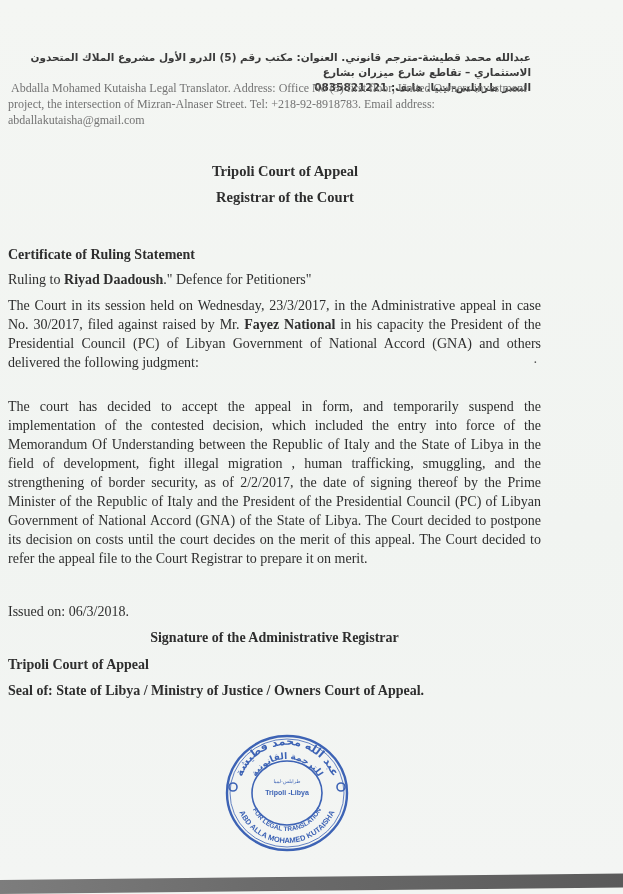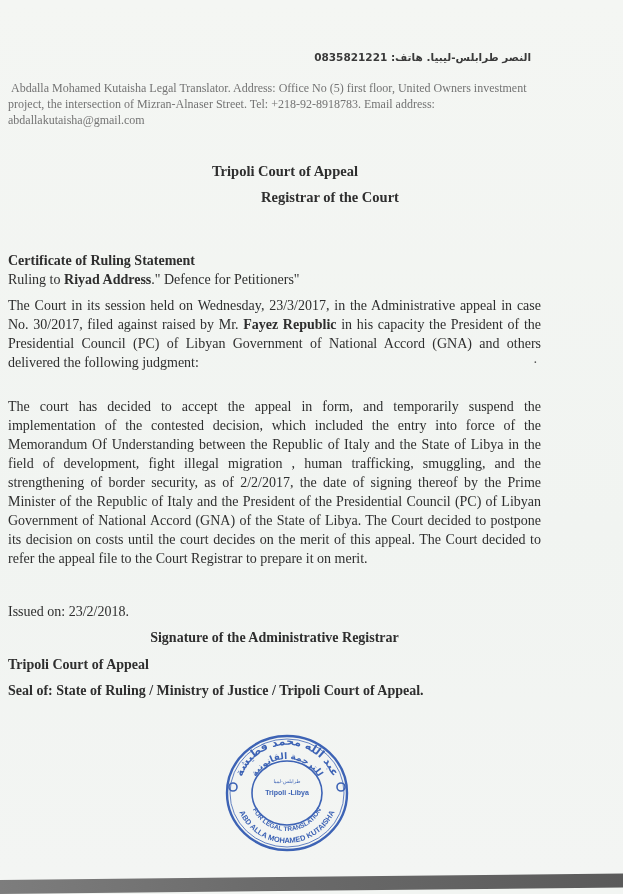--- a/index.html
+++ b/index.html
@@ -28,61 +28,62 @@
   .en-head {
     left: 8px; top: 80px; width: 520px;
     font-size: 12px; line-height: 16px; color: #737373;
     text-indent: 3px;
   }
   .title {
     left: 0; width: 570px; text-align: center;
     font-weight: bold; font-size: 14.5px; color: #2e2e2e;
   }
   .t1 { top: 163px; }
-  .t2 { top: 189px; margin-left: 45px; }
+  .t2 { top: 189px; }
   .text { left: 8px; width: 533px; font-size: 14px; line-height: 19px; }
-  .cert { top: 245px; font-weight: bold; font-size: 14px; margin-top: 6px; }
+  .cert { top: 245px; font-weight: bold; font-size: 14px; }
   .issued { top: 270px; }
   .para1 { top: 296px; text-align: justify; text-align-last: left; }
   .para2 { top: 397px; text-align: justify; text-align-last: left; }
   .issuedon { top: 602px; }
   .sig { top: 628px; font-weight: bold; text-align: center; }
   .court { top: 655px; font-weight: bold; }
   .seal { top: 681px; font-weight: bold; }
   .dot { font-size: 14px; color: #555; }
   .stamp { left: 225px; top: 733px; width: 124px; height: 120px; }
   b { font-weight: bold; }
 </style>
 </head>
 <body>
 
 <div class="paper"></div>
 <div class="bottom-edge"></div>
 
 <div class="abs ar-head">
+  <div>عبدالله محمد قطيشة-مترجم قانوني. العنوان: مكتب رقم (5) الدرو الأول مشروع الملاك المتحدون الاستثماري – تقاطع شارع ميزران بشارع</div>
   <div>النصر طرابلس-ليبيا. هاتف: 0835821221</div>
 </div>
 <div class="abs en-head">Abdalla Mohamed Kutaisha Legal Translator. Address: Office No (5) first floor, United Owners investment project, the intersection of Mizran-Alnaser Street. Tel: +218-92-8918783. Email address: abdallakutaisha@gmail.com</div>
 
 <div class="abs title t1">Tripoli Court of Appeal</div>
 <div class="abs title t2">Registrar of the Court</div>
 
 <div class="abs text cert">Certificate of Ruling Statement</div>
-<div class="abs text issued"><span>Ruling to </span><b>Riyad Address</b><span>." Defence for Petitioners"</span></div>
+<div class="abs text issued"><span>Ruling to </span><b>Riyad Daadoush</b><span>." Defence for Petitioners"</span></div>
 
-<div class="abs text para1"><span>The Court in its session held  on Wednesday,  23/3/2017,  in the Administrative appeal in case No. 30/2017,  filed against raised by Mr. </span><b>Fayez Republic</b><span> in his capacity the President  of the Presidential Council (PC) of Libyan Government of National Accord (GNA) and others delivered the following  judgment:</span></div>
+<div class="abs text para1"><span>The Court in its session held  on Wednesday,  23/3/2017,  in the Administrative appeal in case No. 30/2017,  filed against raised by Mr. </span><b>Fayez National</b><span> in his capacity the President  of the Presidential Council (PC) of Libyan Government of National Accord (GNA) and others delivered the following  judgment:</span></div>
 
 <div class="abs dot" style="left:533px; top:355px;">·</div>
 
 <div class="abs text para2">The court has decided to accept the appeal in form, and temporarily suspend the implementation of the contested decision, which included the entry into force of the Memorandum Of Understanding between the Republic of Italy and the State of Libya in the field of development, fight  illegal migration , human trafficking, smuggling, and the strengthening of border security, as of 2/2/2017, the date of signing thereof by the Prime Minister of the Republic of  Italy and the President of the Presidential Council (PC) of Libyan Government of National Accord (GNA) of the State of Libya. The Court decided to postpone its decision on costs until the court decides on the merit of this appeal. The Court decided to refer the appeal file to the Court Registrar to prepare it on merit.</div>
 
-<div class="abs text issuedon">Issued on: 23/2/2018.</div>
+<div class="abs text issuedon">Issued on: 06/3/2018.</div>
 <div class="abs text sig">Signature of the Administrative Registrar</div>
 <div class="abs text court">Tripoli Court of Appeal</div>
-<div class="abs text seal">Seal of: State of Ruling / Ministry of Justice / Tripoli Court of Appeal.</div>
+<div class="abs text seal">Seal of: State of Libya / Ministry of Justice / Owners Court of Appeal.</div>
 
 <svg class="abs stamp" viewBox="0 0 124 120">
   <defs>
     <path id="arcTop" d="M 14 60 A 48 48 0 0 1 110 60"></path>
     <path id="arcTopInner" d="M 26 62 A 36 36 0 0 1 98 62"></path>
     <path id="arcBot" d="M 10 58 A 52 52 0 0 0 114 58"></path>
     <path id="arcBotInner" d="M 24 60 A 38 38 0 0 0 100 60"></path>
   </defs>
   <g fill="none" stroke="#3d63b5">
     <ellipse cx="62" cy="60" rx="60" ry="57" stroke-width="2.4"></ellipse>

